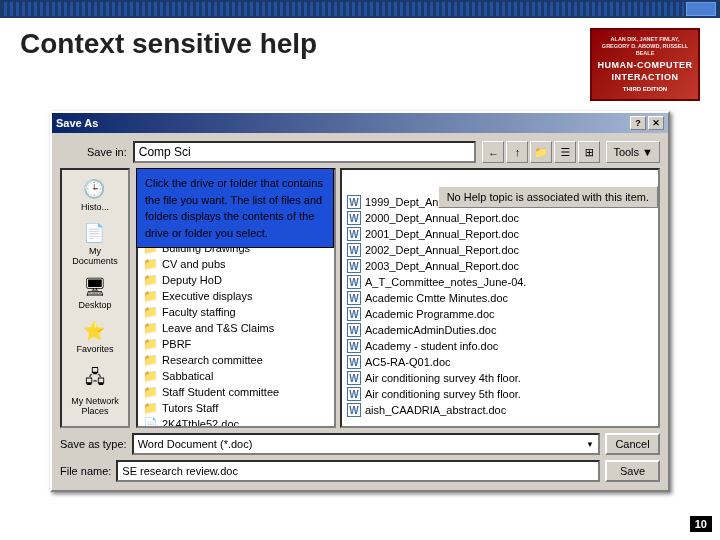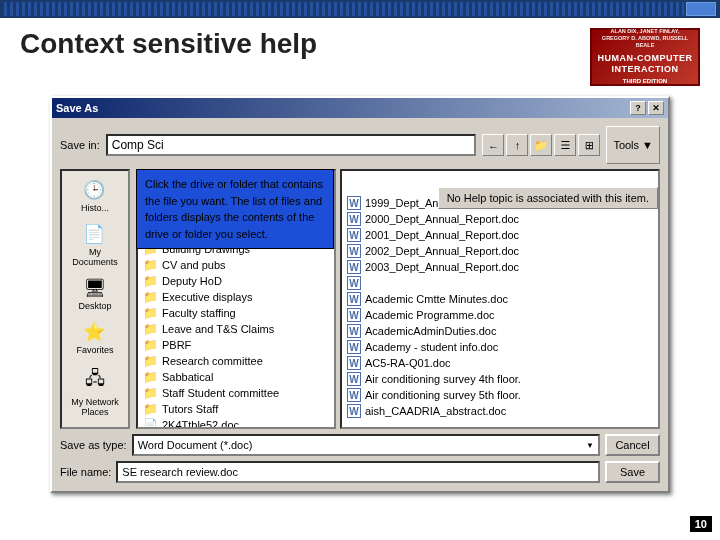--- a/index.html
+++ b/index.html
@@ -44,21 +44,21 @@
       position: relative;
     }
     .header-title {
       font-size: 28px;
       font-weight: bold;
       color: #222;
       flex: 1;
     }
     .header-book {
       width: 110px;
-      height: 58px;
+      height: 73px;
       background: linear-gradient(135deg, #8b0000, #c0392b);
       border: 2px solid #6a0000;
       display: flex;
       flex-direction: column;
       align-items: center;
       justify-content: center;
       color: white;
       font-size: 7px;
       font-weight: bold;
       text-align: center;
@@ -136,20 +136,21 @@
       display: flex;
       flex-direction: column;
       gap: 5px;
     }
 
     
     .save-in-row {
       display: flex;
       align-items: center;
       gap: 6px;
+      margin-left: 27px;
     }
     .save-in-label {
       font-size: 11px;
       color: #000;
       white-space: nowrap;
     }
     .save-in-combo {
       flex: 1;
       height: 22px;
       background: #fff;
@@ -172,21 +173,21 @@
       border-left-color: #fff;
       border-right-color: #808080;
       border-bottom-color: #808080;
       display: flex;
       align-items: center;
       justify-content: center;
       font-size: 11px;
       cursor: pointer;
     }
     .tools-btn {
-      height: 38px;
+      height: 22px;
       background: #d4d0c8;
       border: 1px solid;
       border-top-color: #fff;
       border-left-color: #fff;
       border-right-color: #808080;
       border-bottom-color: #808080;
       display: flex;
       align-items: center;
       padding: 0 6px;
       font-size: 11px;
@@ -544,20 +545,21 @@
               <div class="file-item">
                 <div class="file-icon-word">W</div>
                 <span>2002_Dept_Annual_Report.doc</span>
               </div>
               <div class="file-item">
                 <div class="file-icon-word">W</div>
                 <span>2003_Dept_Annual_Report.doc</span>
               </div>
               <div class="file-item">
                 <div class="file-icon-word">W</div>
+                <span>A_T_Committee_notes_June-04.</span>
               </div>
               <div class="file-item">
                 <div class="file-icon-word">W</div>
                 <span>Academic Cmtte Minutes.doc</span>
               </div>
               <div class="file-item">
                 <div class="file-icon-word">W</div>
                 <span>Academic Programme.doc</span>
               </div>
               <div class="file-item">

